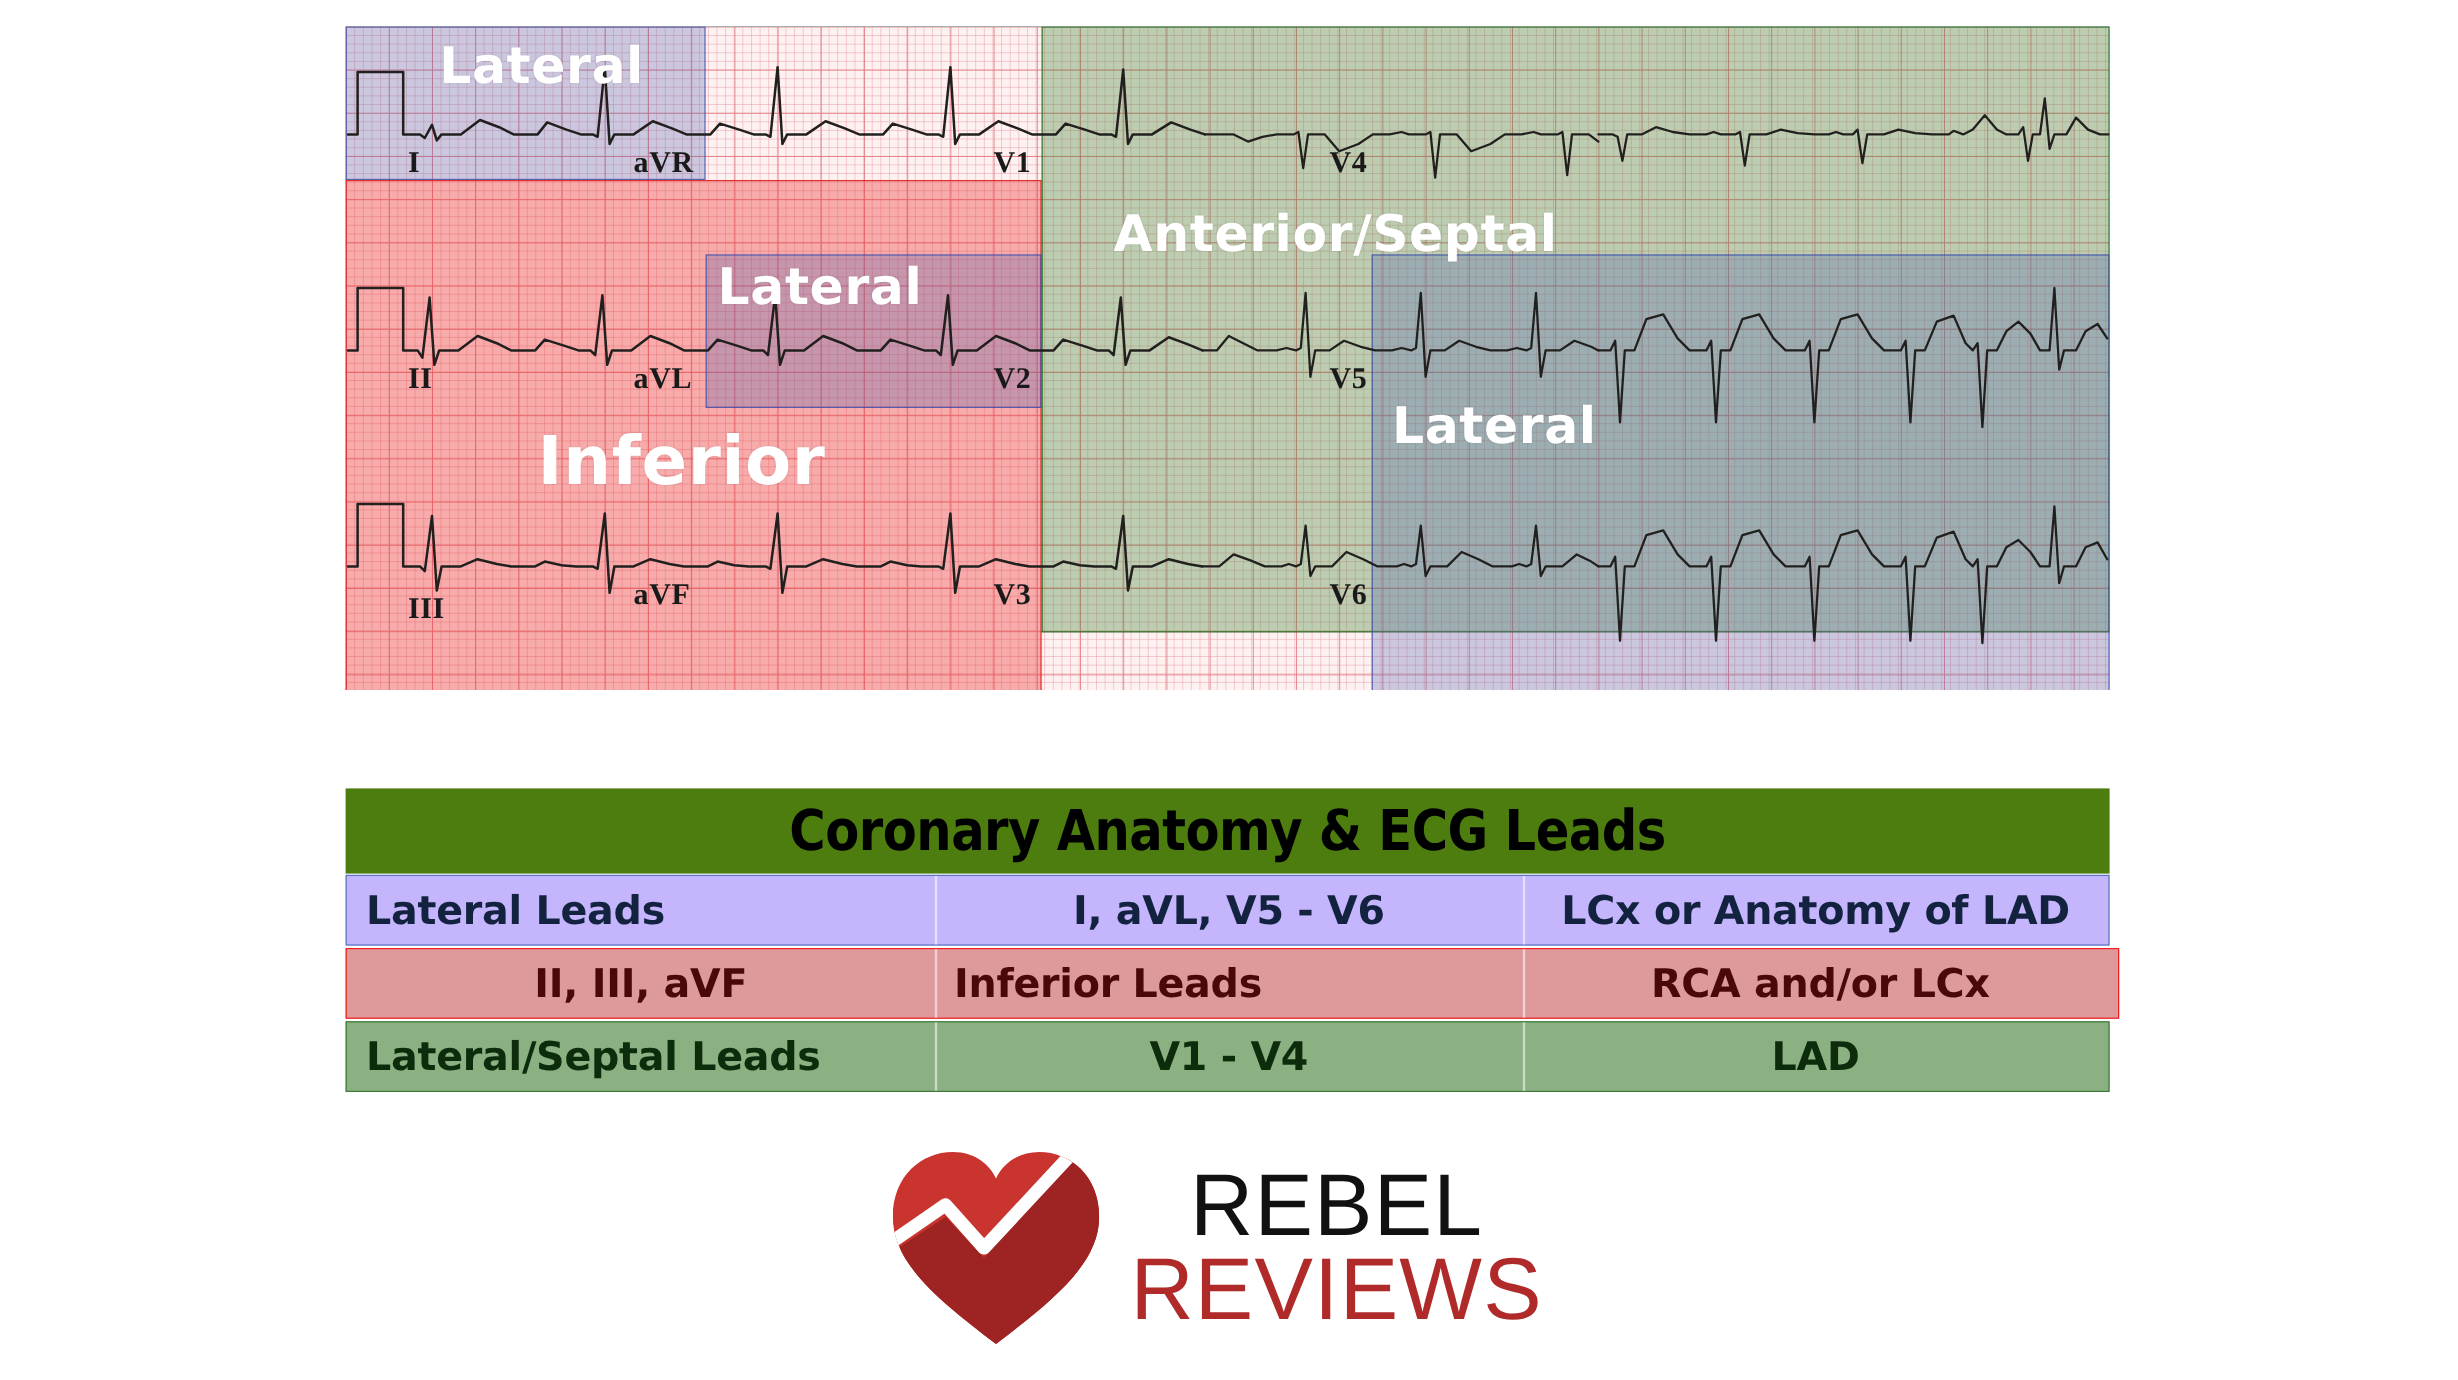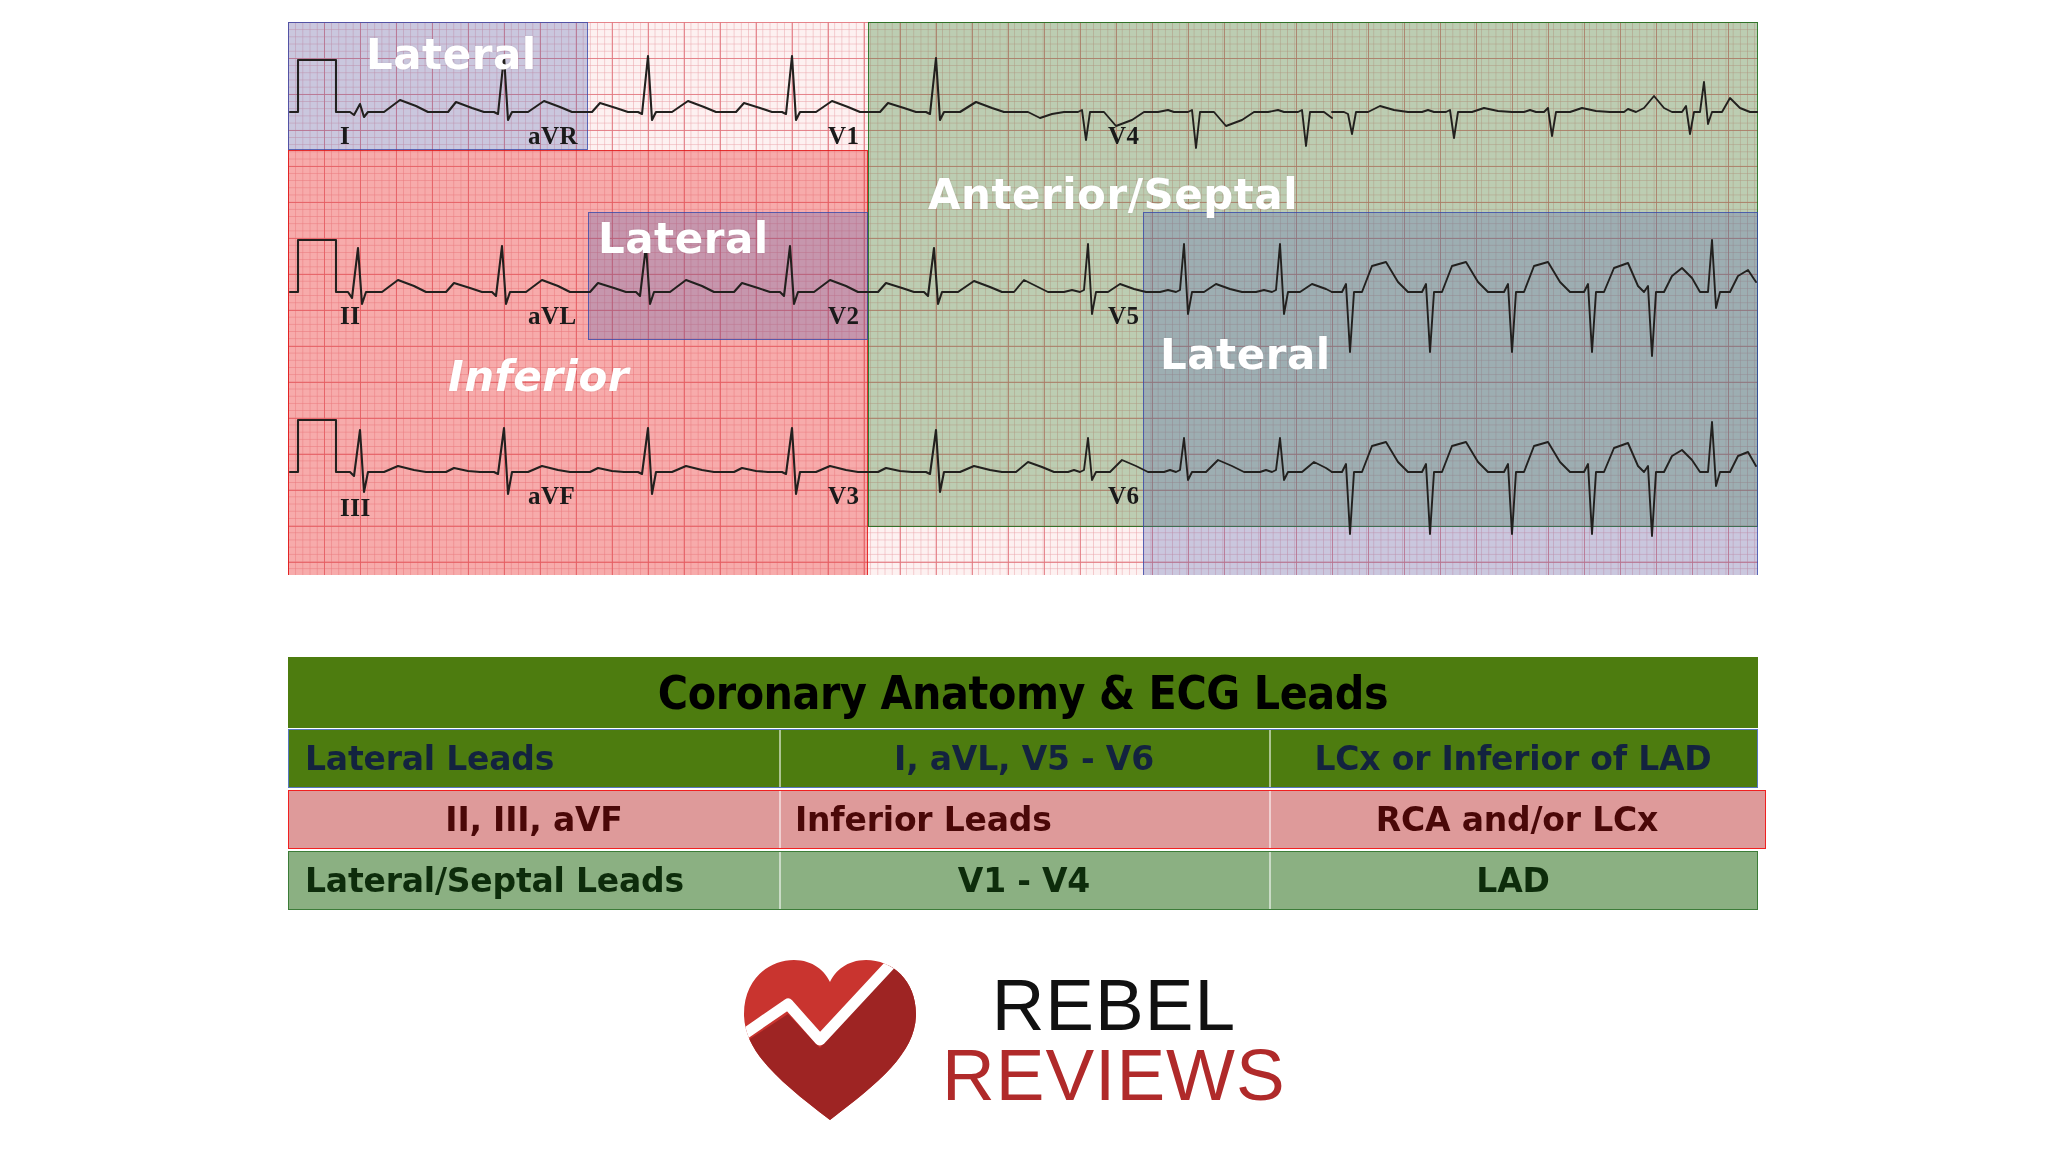--- a/index.html
+++ b/index.html
@@ -102,21 +102,21 @@
     font-weight: 700;
     font-size: 33px;
     letter-spacing: -0.2px;
     white-space: nowrap;
     transform: none;
   }
   .lead-row .cell.c0 { width: 490px; padding-left: 16px; justify-content: flex-start; }
   .lead-row .cell.c1 { width: 490px; justify-content: center; }
   .lead-row .cell.c2 { flex: 1;      justify-content: center; }
 
-  .row-lateral  { background: #4d7c0f; border: 1.5px solid #5878c0; }
+  .row-lateral  { background: #c4b5fd; border: 1.5px solid #5878c0; }
   .row-lateral .cell  { color: #13233f; }
   .row-inferior { background: #de9a9a; border: 1.5px solid #f02020; width: 1478px; }
   .row-inferior .cell { color: #4a0808; }
   .row-anterior { background: #8bb082; border: 1.5px solid #3c7c38; }
   .row-anterior .cell { color: #0d2c0b; }
 
   
   .vsep { position: absolute; top: 0; bottom: 0; width: 2px; background: rgba(255,255,255,0.55); }
   .vsep.s1 { left: 490px; }
   .vsep.s2 { left: 980px; }
@@ -223,21 +223,21 @@
         L1084,424 L1098,420 L1110,440 L1120,450 L1134,450 L1138,442 L1142,512 L1146,450 L1154,450
         L1164,424 L1178,420 L1190,440 L1200,450 L1216,450 L1220,442 L1224,512 L1228,450 L1236,450
         L1246,424 L1260,420 L1272,440 L1282,450 L1296,450 L1300,442 L1304,512 L1308,450 L1316,450
         L1326,426 L1340,421 L1350,444
         L1356,450 L1360,444 L1364,514 L1368,450 L1376,450 L1384,434 L1394,428 L1404,438 L1412,450
         L1420,450 L1424,400 L1428,464 L1432,450 L1442,450 L1450,434 L1460,430 L1468,444"></path>
     </svg>
 
     <div class="zone-label" style="left:78px; top:8px; font-size:42px;">Lateral</div>
 
-    <div class="zone-label" style="left:160px; top:330px; font-size:42px;font-style:italic;">Inferior</div>
+    <div class="zone-label" style="left:160px; top:330px; font-size:56px;">Inferior</div>
 
     <div class="zone-label" style="left:310px; top:192px; font-size:42px;">Lateral</div>
 
     <div class="zone-label" style="left:640px; top:148px; font-size:42px;">Anterior/Septal</div>
 
     <div class="zone-label" style="left:872px; top:308px; font-size:42px;">Lateral</div>
 
     <div class="lead-label" style="left:52px;  top:100px;">I</div>
     <div class="lead-label" style="left:240px; top:100px;">aVR</div>
     <div class="lead-label" style="left:540px; top:100px;">V1</div>
@@ -256,21 +256,21 @@
 
   <div class="title-band">
     <div class="title-text">Coronary Anatomy &amp; ECG Leads</div>
   </div>
 
   <div class="lead-table">
 
     <div class="lead-row row-lateral">
       <div class="cell c0">Lateral Leads</div>
       <div class="cell c1">I, aVL, V5 - V6</div>
-      <div class="cell c2">LCx or Inferior of LAD</div>
+      <div class="cell c2">LCx or Anatomy of LAD</div>
       <div class="vsep s1"></div>
       <div class="vsep s2"></div>
     </div>
 
     <div class="lead-row row-inferior">
       <div class="cell c1">II, III, aVF</div>
       <div class="cell c0">Inferior Leads</div>
       <div class="cell c2">RCA and/or LCx</div>
       <div class="vsep s1"></div>
       <div class="vsep s2"></div>

